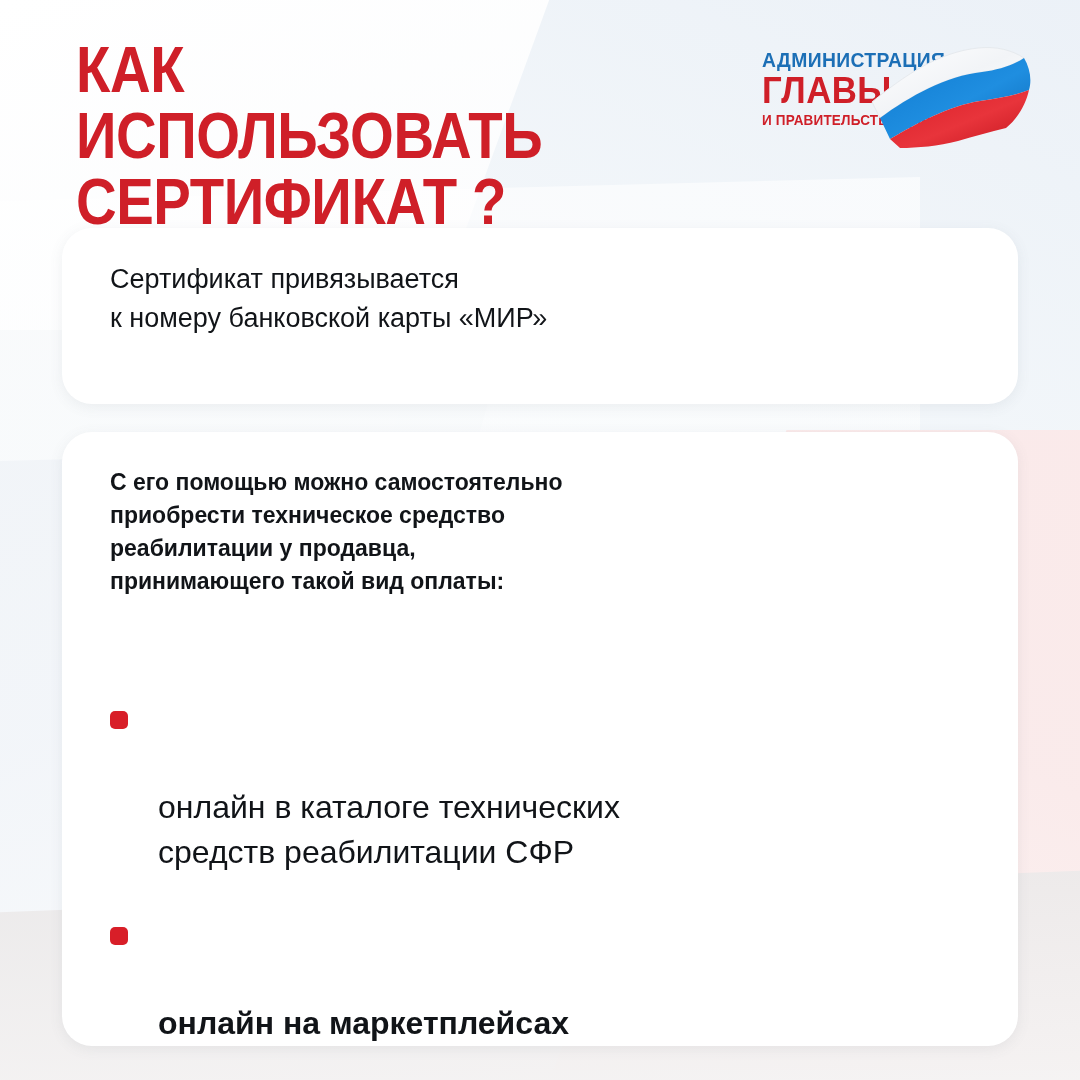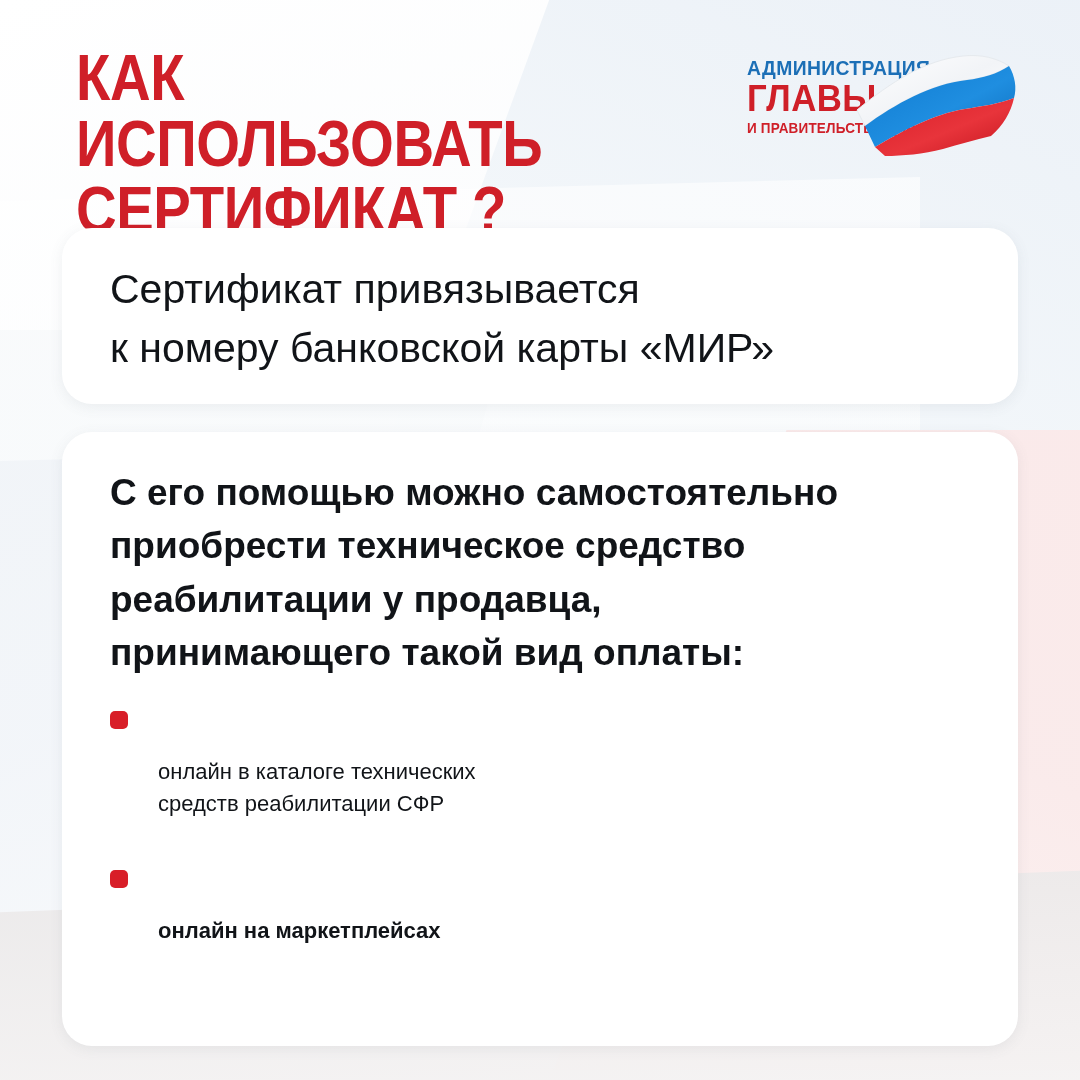--- a/index.html
+++ b/index.html
@@ -63,21 +63,21 @@
     top:190px; left:-80px;
     width:1000px; height:260px;
     background:linear-gradient(180deg,#ffffff 0%,#fdfefe 100%);
     transform:skewY(-1.5deg);
     opacity:.6;
   }
 
   
   .header {
     position:absolute;
-    top:0; left:0; right:15px; height:210px;margin-top:8px;
+    top:0; left:0; right:0; height:210px;
   }
 
   .title {
     position:absolute;
     left:76px; top:38px;
     width:660px;
     color:#cf1f28;
     font-family:"Liberation Sans Narrow","Liberation Sans",sans-serif;
     font-weight:bold;
     font-size:64px;
@@ -149,49 +149,49 @@
     border-radius:30px;
     box-shadow:0 3px 14px rgba(90,100,115,.09);
   }
   .card-1 { top:228px; height:176px; }
   .card-2 { top:432px; height:614px; }
 
   .card-1-text {
     position:absolute;
     left:48px; top:32px;
     color:#111418;
-    font-size:41px;
+    font-size:27px;
     line-height:1.44;
     font-weight:400;
     white-space:pre-line;
   }
 
   .card-2-head {
     position:absolute;
     left:48px; top:34px;
     width:880px;
     color:#111418;
-    font-size:37px;
+    font-size:23px;
     line-height:1.44;
     font-weight:bold;
     white-space:pre-line;
   }
 
   .bullets {
     position:absolute;
     left:44px; top:262px;
     width:880px;
     list-style:none;
   }
   .bullet {
     position:relative;
     padding-left:52px;
     margin-bottom:34px;
     color:#111418;
-    font-size:22px;
+    font-size:32px;
     line-height:1.42;
     font-weight:400;
     white-space:pre-line;
   }
   .bullet:last-child { margin-bottom:0;font-weight:bold; }
   .bullet-marker {
     position:absolute;
     left:4px; top:17px;
     width:18px; height:18px;
     background:#d81e28;

